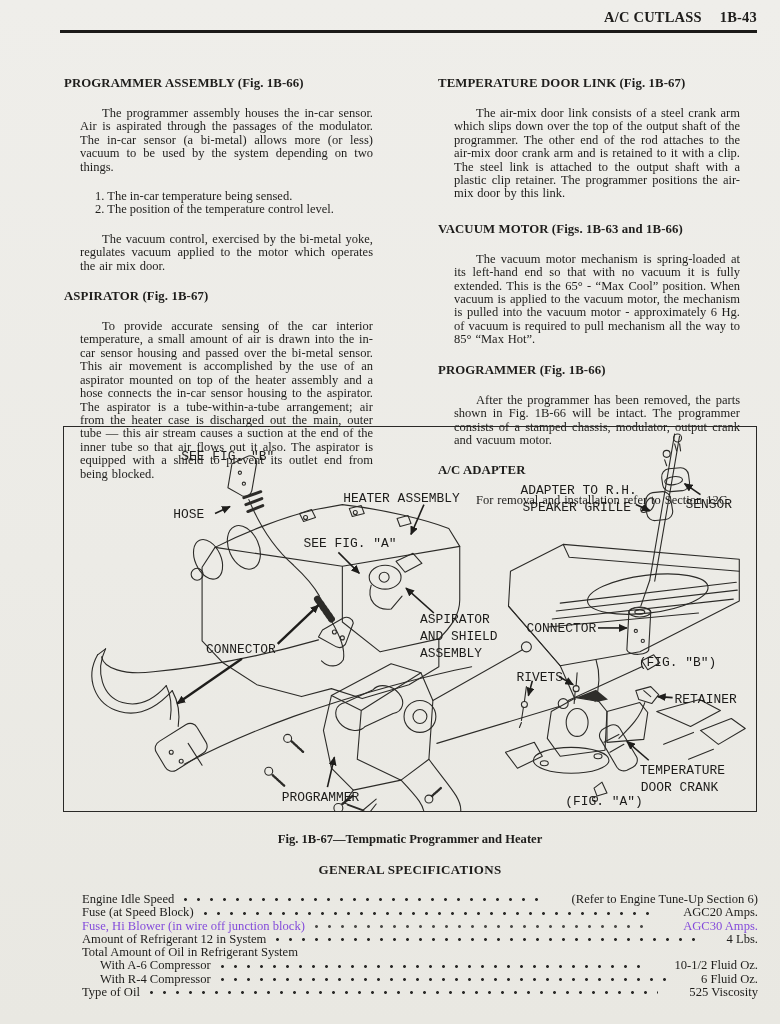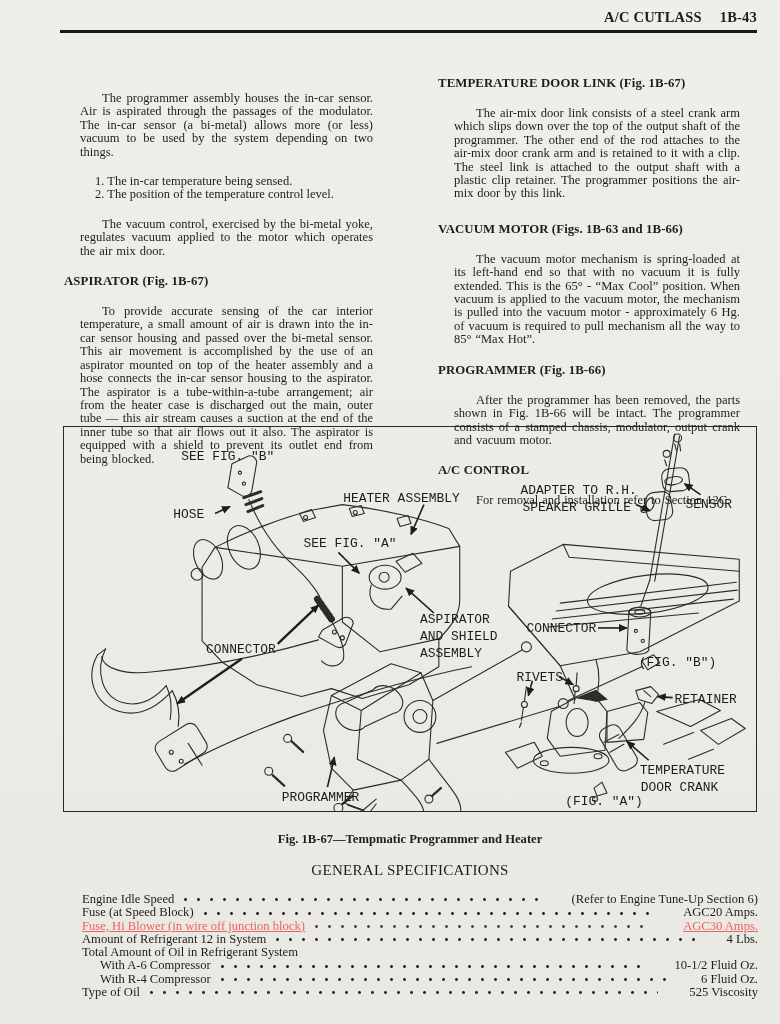--- a/index.html
+++ b/index.html
@@ -31,64 +31,65 @@
   }
   .figbox svg { display:block; width:100%; height:100%; }
   .figlabel {
     font-family:"Liberation Mono","DejaVu Sans Mono",monospace;
     font-size:13px; fill:#1d1c1a; letter-spacing:0px;
   }
 
   .caption { position:absolute; left:64px; top:832px; width:692px; text-align:center;
     font-weight:bold; font-size:12.6px; }
   .specs-title { position:absolute; left:64px; top:862px; width:692px; text-align:center;
-    font-weight:normal; font-size:15px; letter-spacing:.3px; }
+    font-weight:bold; font-size:13px; letter-spacing:.3px; }
 
   .specs { position:absolute; left:82px; top:893px; width:676px; font-size:12.6px; }
   .srow { display:flex; align-items:flex-end; line-height:13.3px; }
   .srow .lbl { white-space:nowrap; }
   .srow .val { white-space:nowrap;padding-left:26px; }
   .srow.indent .lbl { padding-left:18px; }
   .leader {
     flex:1 1 auto; min-width:16px; height:11px; margin:0 5px;
     background-image: radial-gradient(circle, #2b2a28 1.15px, transparent 1.7px);
     background-size:13px 13px; background-repeat:repeat-x; background-position:left bottom;
   }
-  .srow.dim { color:#ef4444; opacity:.82;text-decoration:underline; }
+  .srow.dim { color:#6d28d9; opacity:.82; }
 </style>
 </head>
 <body>
 
 <div class="hdr">
   <span>A/C CUTLASS</span><span class="pgnum">1B-43</span>
 </div>
 <div class="rule"></div>
 
 <div class="cols">
   <div class="col-l">
+    <h3 class="first">PROGRAMMER ASSEMBLY (Fig. 1B-66)</h3>
     <p>The programmer assembly houses the in-car sensor. Air is aspirated through the passages of the modulator. The in-car sensor (a bi-metal) allows more (or less) vacuum to be used by the system depending on two things.</p>
     <div class="li">1. The in-car temperature being sensed.</div>
     <div class="li">2. The position of the temperature control level.</div>
     <p>The vacuum control, exercised by the bi-metal yoke, regulates vacuum applied to the motor which operates the air mix door.</p>
 
     <h3>ASPIRATOR (Fig. 1B-67)</h3>
     <p>To provide accurate sensing of the car interior temperature, a small amount of air is drawn into the in-car sensor housing and passed over the bi-metal sensor. This air movement is accomplished by the use of an aspirator mounted on top of the heater assembly and a hose connects the in-car sensor housing to the aspirator. The aspirator is a tube-within-a-tube arrangement; air from the heater case is discharged out the main, outer tube — this air stream causes a suction at the end of the inner tube so that air flows out it also. The aspirator is equipped with a shield to prevent its outlet end from being blocked.</p>
   </div>
 
   <div class="col-r">
     <h3 class="first">TEMPERATURE DOOR LINK (Fig. 1B-67)</h3>
     <p>The air-mix door link consists of a steel crank arm which slips down over the top of the output shaft of the programmer. The other end of the rod attaches to the air-mix door crank arm and is retained to it with a clip. The steel link is attached to the output shaft with a plastic clip retainer. The programmer positions the air-mix door by this link.</p>
 
     <h3 style="margin-top:21px">VACUUM MOTOR (Figs. 1B-63 and 1B-66)</h3>
     <p>The vacuum motor mechanism is spring-loaded at its left-hand end so that with no vacuum it is fully extended. This is the 65° - “Max Cool” position. When vacuum is applied to the vacuum motor, the mechanism is pulled into the vacuum motor - approximately 6 Hg. of vacuum is required to pull mechanism all the way to 85° “Max Hot”.</p>
 
     <h3 style="margin-top:13px">PROGRAMMER (Fig. 1B-66)</h3>
     <p>After the programmer has been removed, the parts shown in Fig. 1B-66 will be intact. The programmer consists of a stamped chassis, modulator, output crank and vacuum motor.</p>
 
-    <h3 style="margin-top:13px">A/C CONTROL</h3>
+    <h3 style="margin-top:13px">A/C ADAPTER</h3>
     <p>For removal and installation refer to Section 12C.</p>
   </div>
 </div>
 
 <div class="figbox">
 <svg viewBox="63 426 694 386" xmlns="http://www.w3.org/2000/svg">
   <defs>
     <marker id="ah" markerWidth="9" markerHeight="8" refX="8" refY="4" orient="auto" markerUnits="userSpaceOnUse">
       <path d="M0,0 L9,4 L0,8 Z" fill="#1e1d1b"></path>
     </marker>

